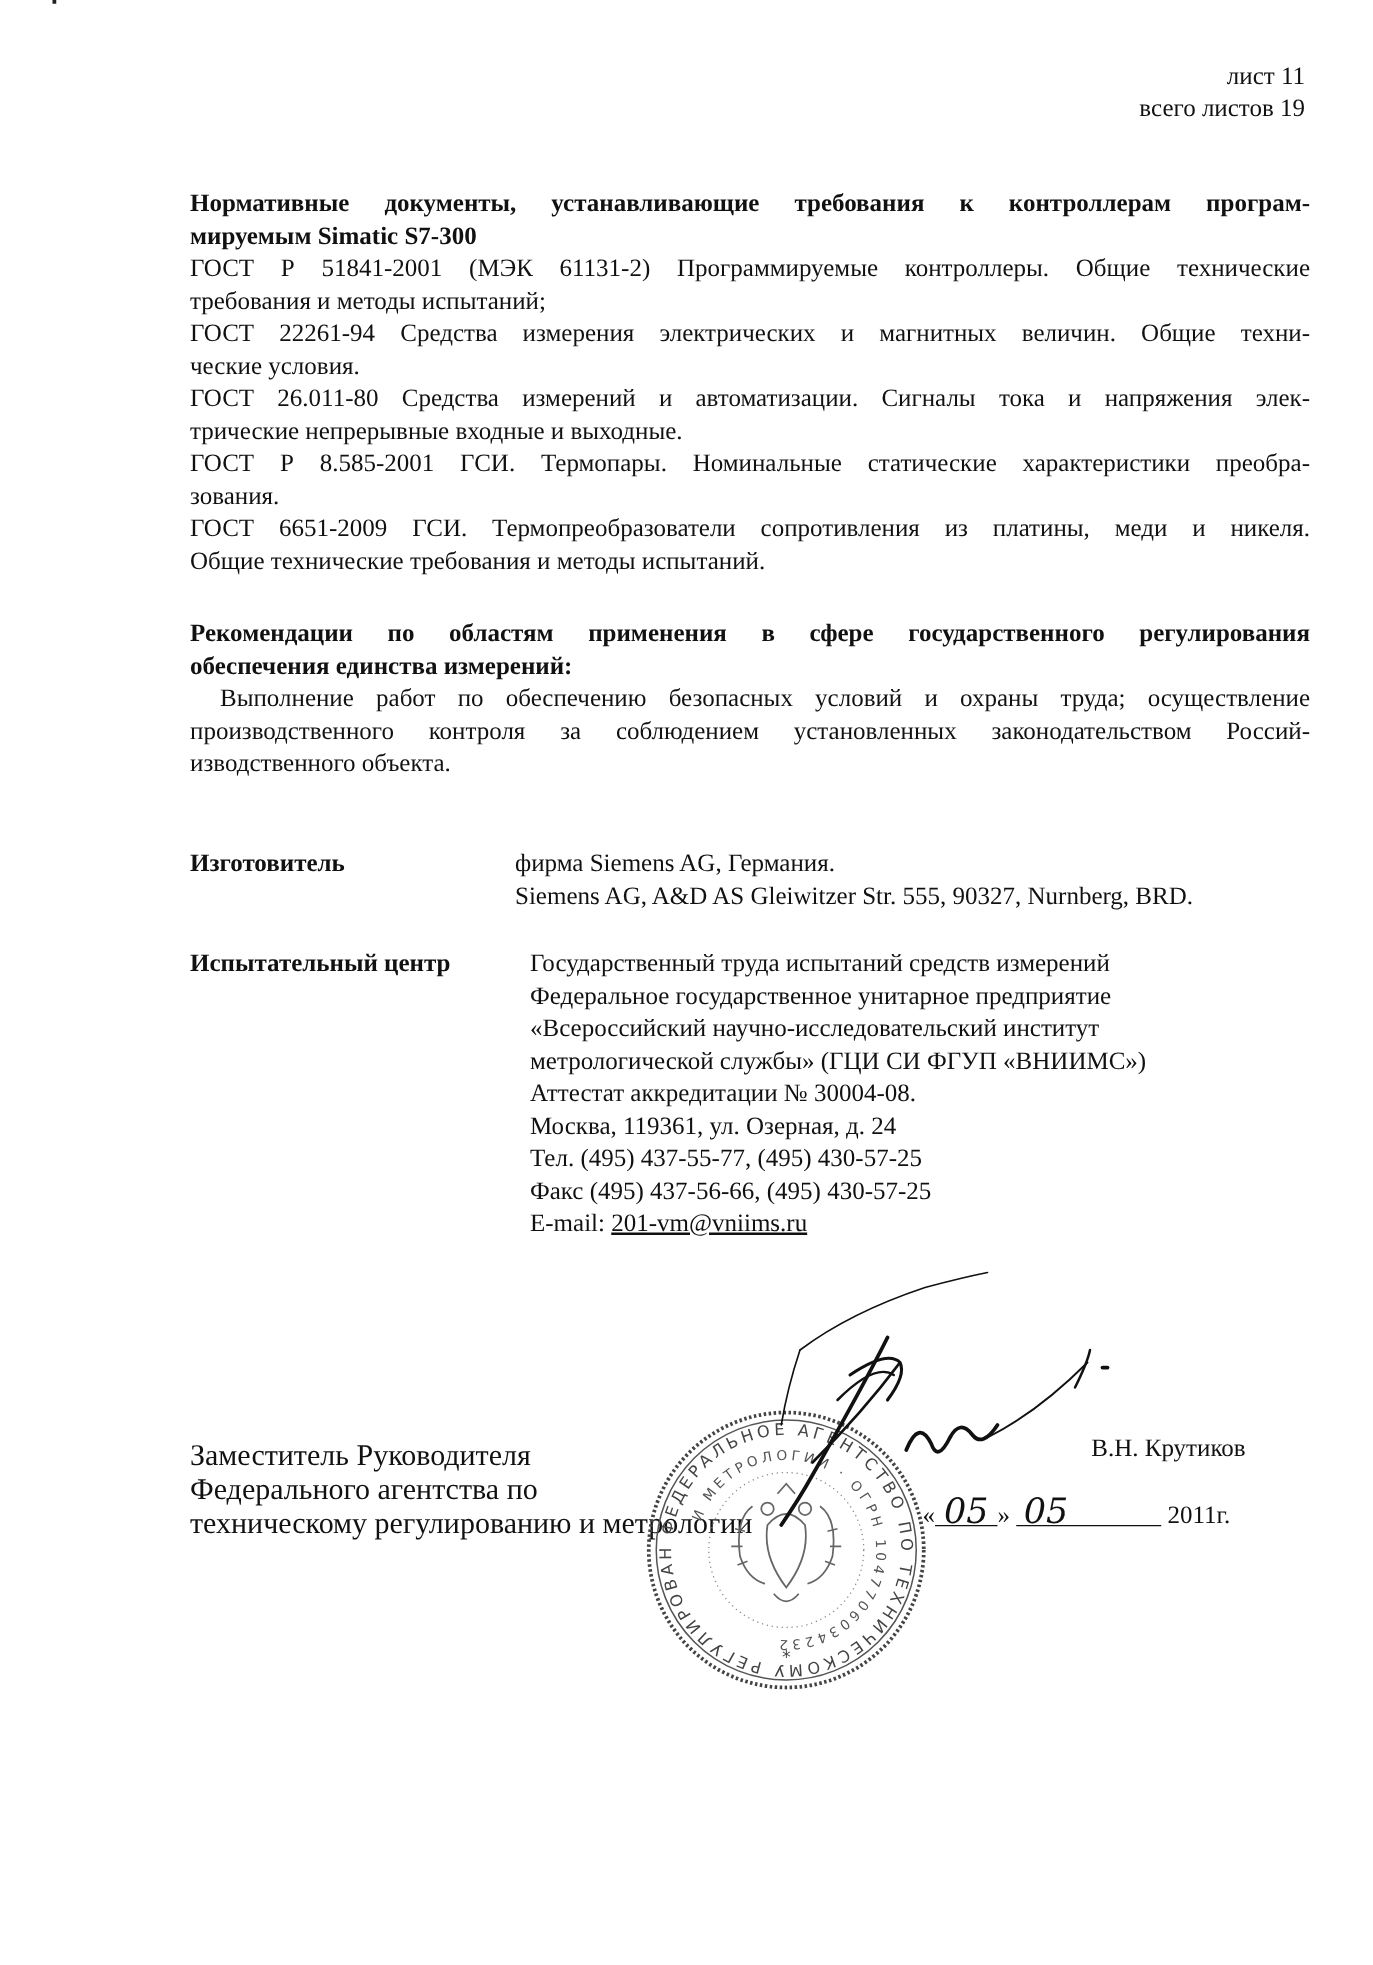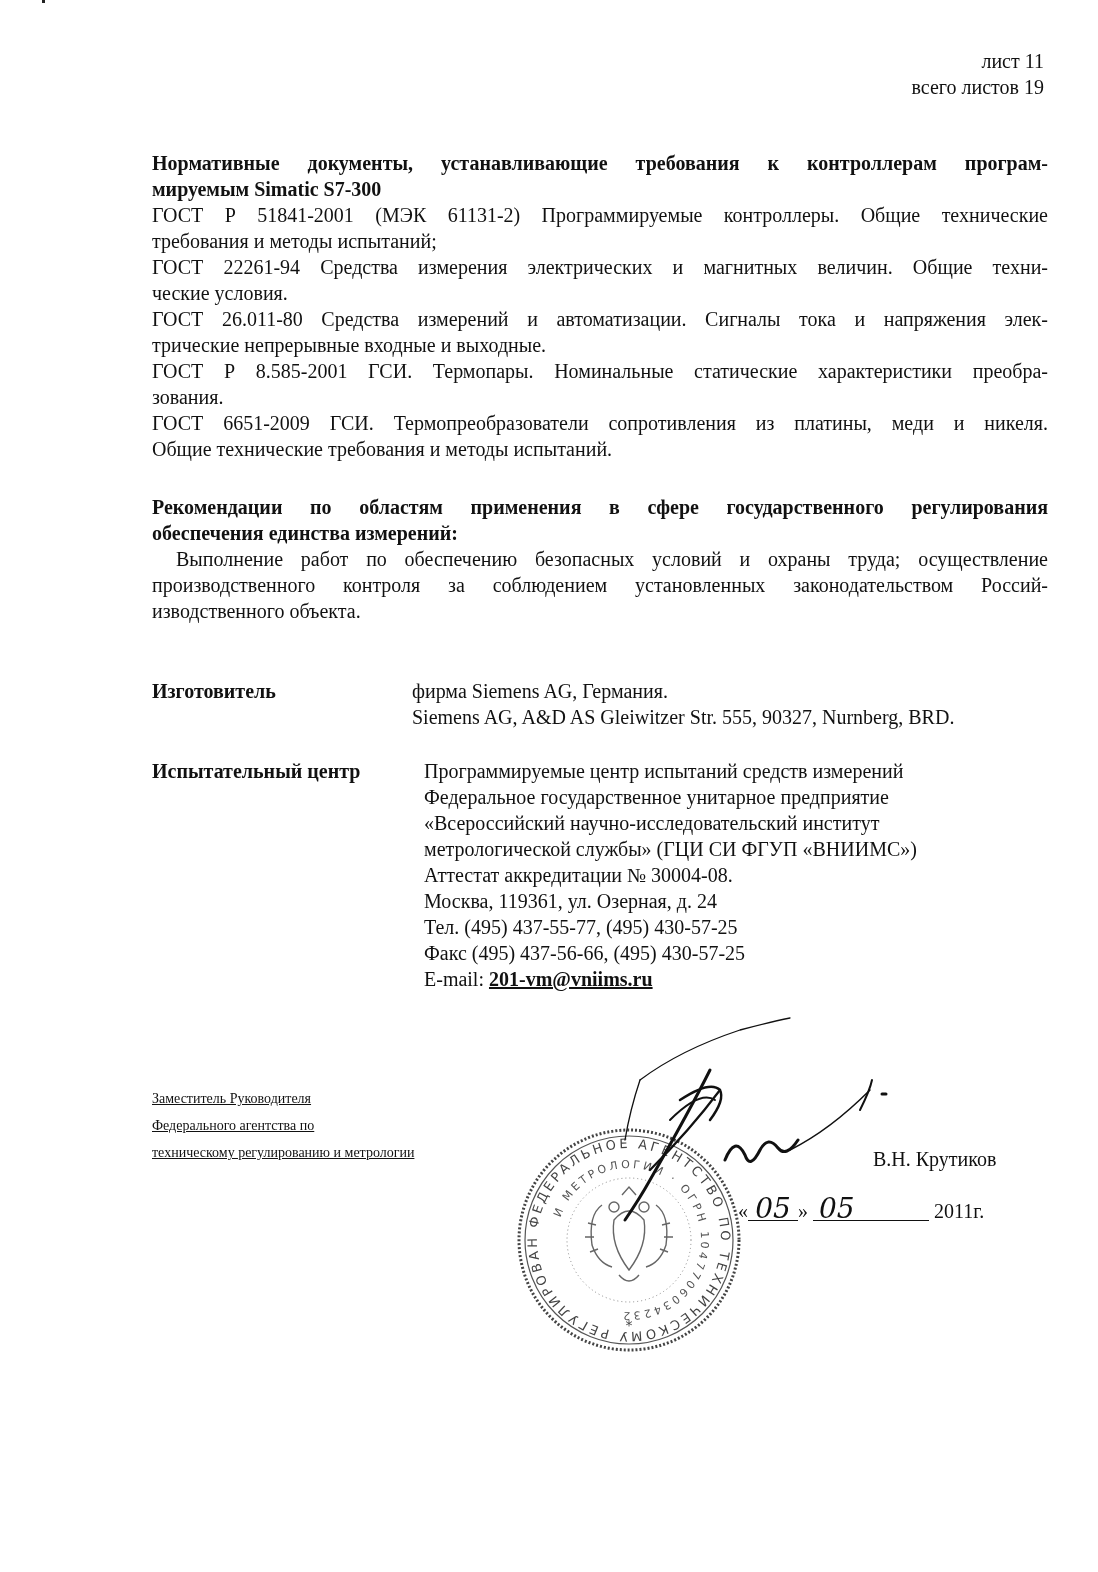--- a/index.html
+++ b/index.html
@@ -14,22 +14,22 @@
       text-align: right; font-size: 20px; line-height: 26px;
     }
     .main {
       position: absolute; left: 152px; top: 150px; width: 896px;
       font-size: 20px; line-height: 26px;
     }
     .bold { font-weight: bold; }
     .section-gap { height: 26px; }
     .row { position: absolute; font-size: 20px; line-height: 26px; }
     .label { font-weight: bold; }
-    .email { text-decoration: underline; color: #111; font-weight: bold; }
-    .sig-block { position: absolute; left: 152px; top: 1085px; font-size: 14px; line-height: 27px; text-decoration: underline; }
+    .email { text-decoration: underline; color: #111; }
+    .sig-block { position: absolute; left: 152px; top: 1152px; font-size: 24px; line-height: 27px; }
     .signer { position: absolute; left: 873px; top: 1148px; font-size: 20px; }
     .date-line { position: absolute; left: 738px; top: 1198px; font-size: 20px; }
     .stray-dot { position: absolute; left: 42px; top: 0px; width: 3px; height: 3px; background: #222; }
     svg { overflow: visible; }
   </style>
 </head>
 <body>
 
 <div class="stray-dot"></div>
 
@@ -86,21 +86,21 @@
 </div>
 <div class="row" style="left:412px; top:678px;">
   <div>фирма Siemens AG, Германия.</div>
   <div>Siemens AG, A&amp;D AS Gleiwitzer Str. 555, 90327, Nurnberg, BRD.</div>
 </div>
 
 <div class="row" style="left:152px; top:758px;">
   <span class="label">Испытательный центр</span>
 </div>
 <div class="row" style="left:424px; top:758px;">
-  <div>Программируемые центр испытаний средств измерений</div>
+  <div>Государственный труда испытаний средств измерений</div>
   <div>Федеральное государственное унитарное предприятие</div>
   <div>«Всероссийский научно-исследовательский институт</div>
   <div>метрологической службы» (ГЦИ СИ ФГУП «ВНИИМС»)</div>
   <div>Аттестат аккредитации № 30004-08.</div>
   <div>Москва, 119361, ул. Озерная, д. 24</div>
   <div>Тел. (495) 437-55-77, (495) 430-57-25</div>
   <div>Факс (495) 437-56-66, (495) 430-57-25</div>
   <div>
     <span>E-mail: </span><a class="email">201-vm@vniims.ru</a>
   </div>

